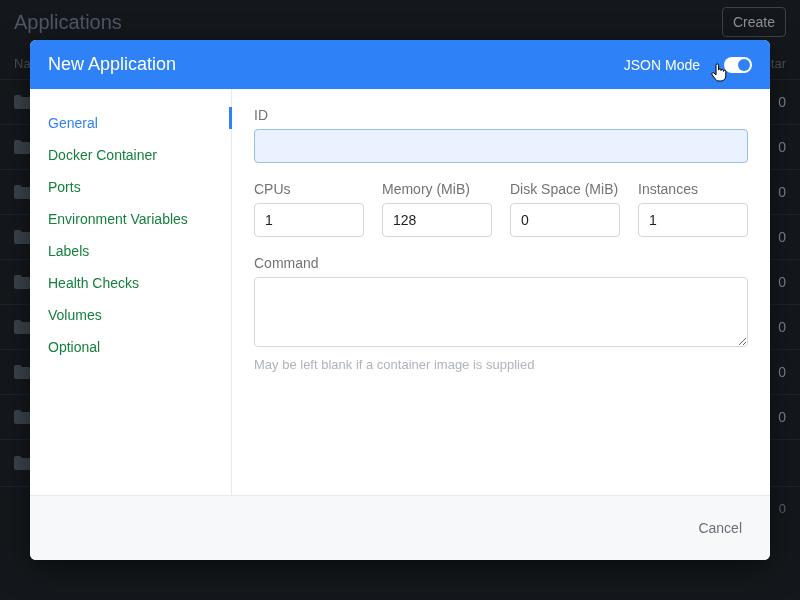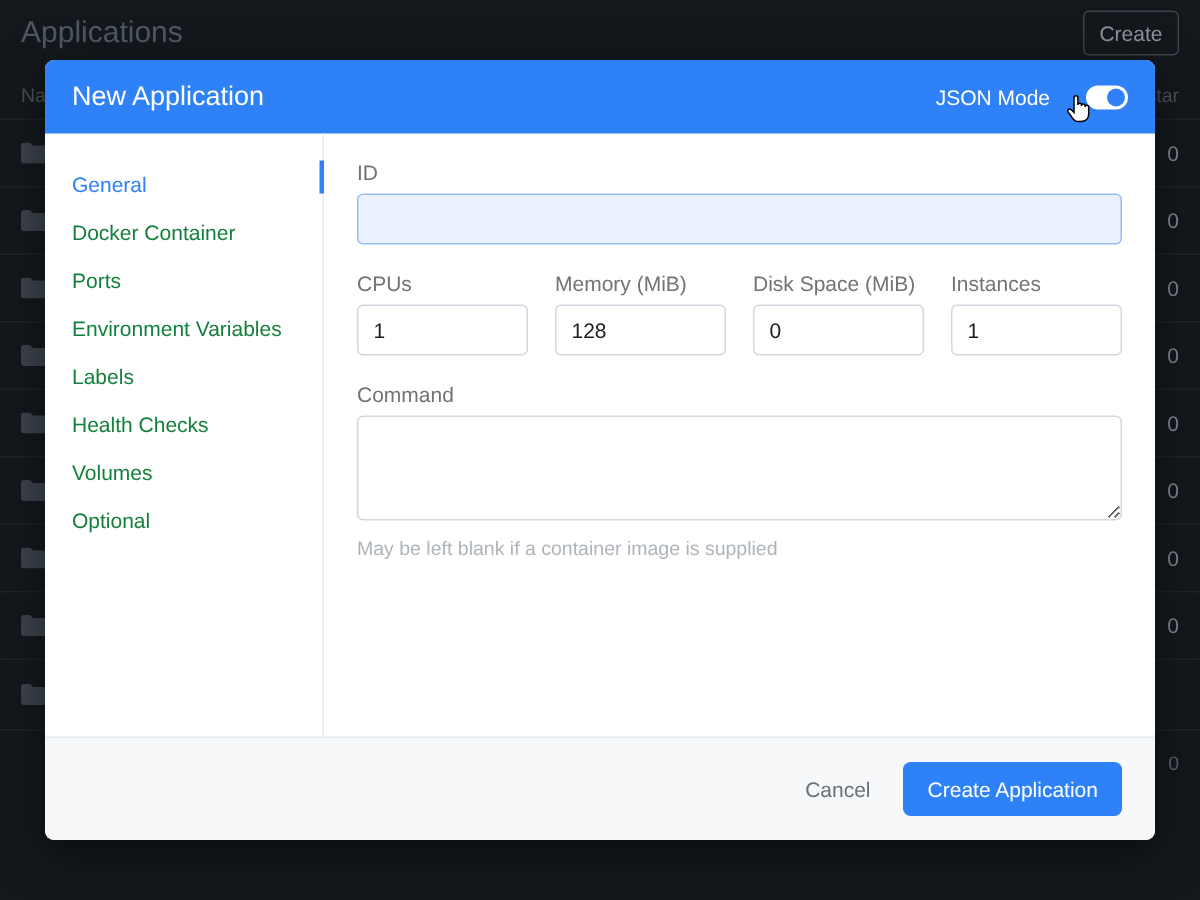--- a/index.html
+++ b/index.html
@@ -24,21 +24,21 @@
   .modal { position: absolute; left: 30px; right: 30px; top: 40px; bottom: 40px; background: #fff; border-radius: 6px; box-shadow: 0 8px 30px rgba(0,0,0,0.5); display: flex; flex-direction: column; overflow: hidden; color: #1c1e21; }
   .modal-header { background: #2f81f7; color: #fff; display: flex; align-items: center; justify-content: space-between; padding: 14px 18px; }
   .modal-title { font-size: 18px; font-weight: 400; }
   .json-mode-wrap { display: flex; align-items: center; gap: 24px; }
   .json-mode-label { font-size: 14px; font-weight: 500; }
   .toggle { width: 28px; height: 16px; background: #fff; border-radius: 10px; position: relative; cursor: pointer; }
   .toggle::after { content: ""; position: absolute; width: 12px; height: 12px; background: #2f81f7; border-radius: 50%; top: 2px; right: 2px; }
   .cursor-hand { position: absolute; top: 62px; right: 72px; z-index: 20; pointer-events: none; }
 
   .modal-body { flex: 1; display: flex; min-height: 0; }
-  .sidebar { width: 186px; border-right: 1px solid #e7eaee; padding: 18px 0 18px 0; display: flex; flex-direction: column; position: relative; }
+  .sidebar { width: 202px; border-right: 1px solid #e7eaee; padding: 18px 0 18px 0; display: flex; flex-direction: column; position: relative; }
   .sidebar-item { padding: 8px 18px; font-size: 14px; color: #15803d; cursor: pointer; }
   .sidebar-item.active { color: #2f81f7; position: relative; }
   .sidebar-indicator { position: absolute; right: -1px; top: 18px; width: 3px; height: 22px; background: #2f81f7; }
 
   .form-area { flex: 1; padding: 18px 22px; overflow: auto; }
   .field-label { font-size: 14px; color: #737373; margin-bottom: 6px; display: block; }
   .field-help { font-size: 13px; color: #aeb4ba; margin-top: 6px; }
   .input, .textarea { width: 100%; border: 1px solid #d2d8df; border-radius: 4px; padding: 8px 10px; font-size: 14px; font-family: inherit; color: #1c1e21; }
   .input.highlight { background: #eaf2ff; border-color: #97bdf5; }
   .textarea { resize: both; min-height: 70px; }
@@ -221,21 +221,20 @@
       <div class="block">
         <label class="field-label">Command</label>
         <textarea class="textarea" style=""></textarea>
         <div class="field-help">May be left blank if a container image is supplied</div>
       </div>
     </div>
   </div>
 
   <div class="modal-footer">
     <button class="btn-cancel">Cancel</button>
-    <button class="btn-primary">Create Application</button>
   </div>
 </div>
 
 <div class="cursor-hand">
   <svg width="18" height="20" viewBox="0 0 18 20">
     <path d="M6 10 V3.2 a1.3 1.3 0 0 1 2.6 0 V8 a1.2 1.2 0 0 1 2.4 0 V8.6 a1.2 1.2 0 0 1 2.4 0 V9.4 a1.2 1.2 0 0 1 2.4 0 V14 c0 3 -2 5 -5.4 5 H9 c-2 0 -3.2 -1 -4.4 -2.8 L2 12.6 a1.3 1.3 0 0 1 2 -1.6 L6 13 Z" fill="#fff" stroke="#000" stroke-width="1"></path>
   </svg>
 </div>
 
 </body></html>

